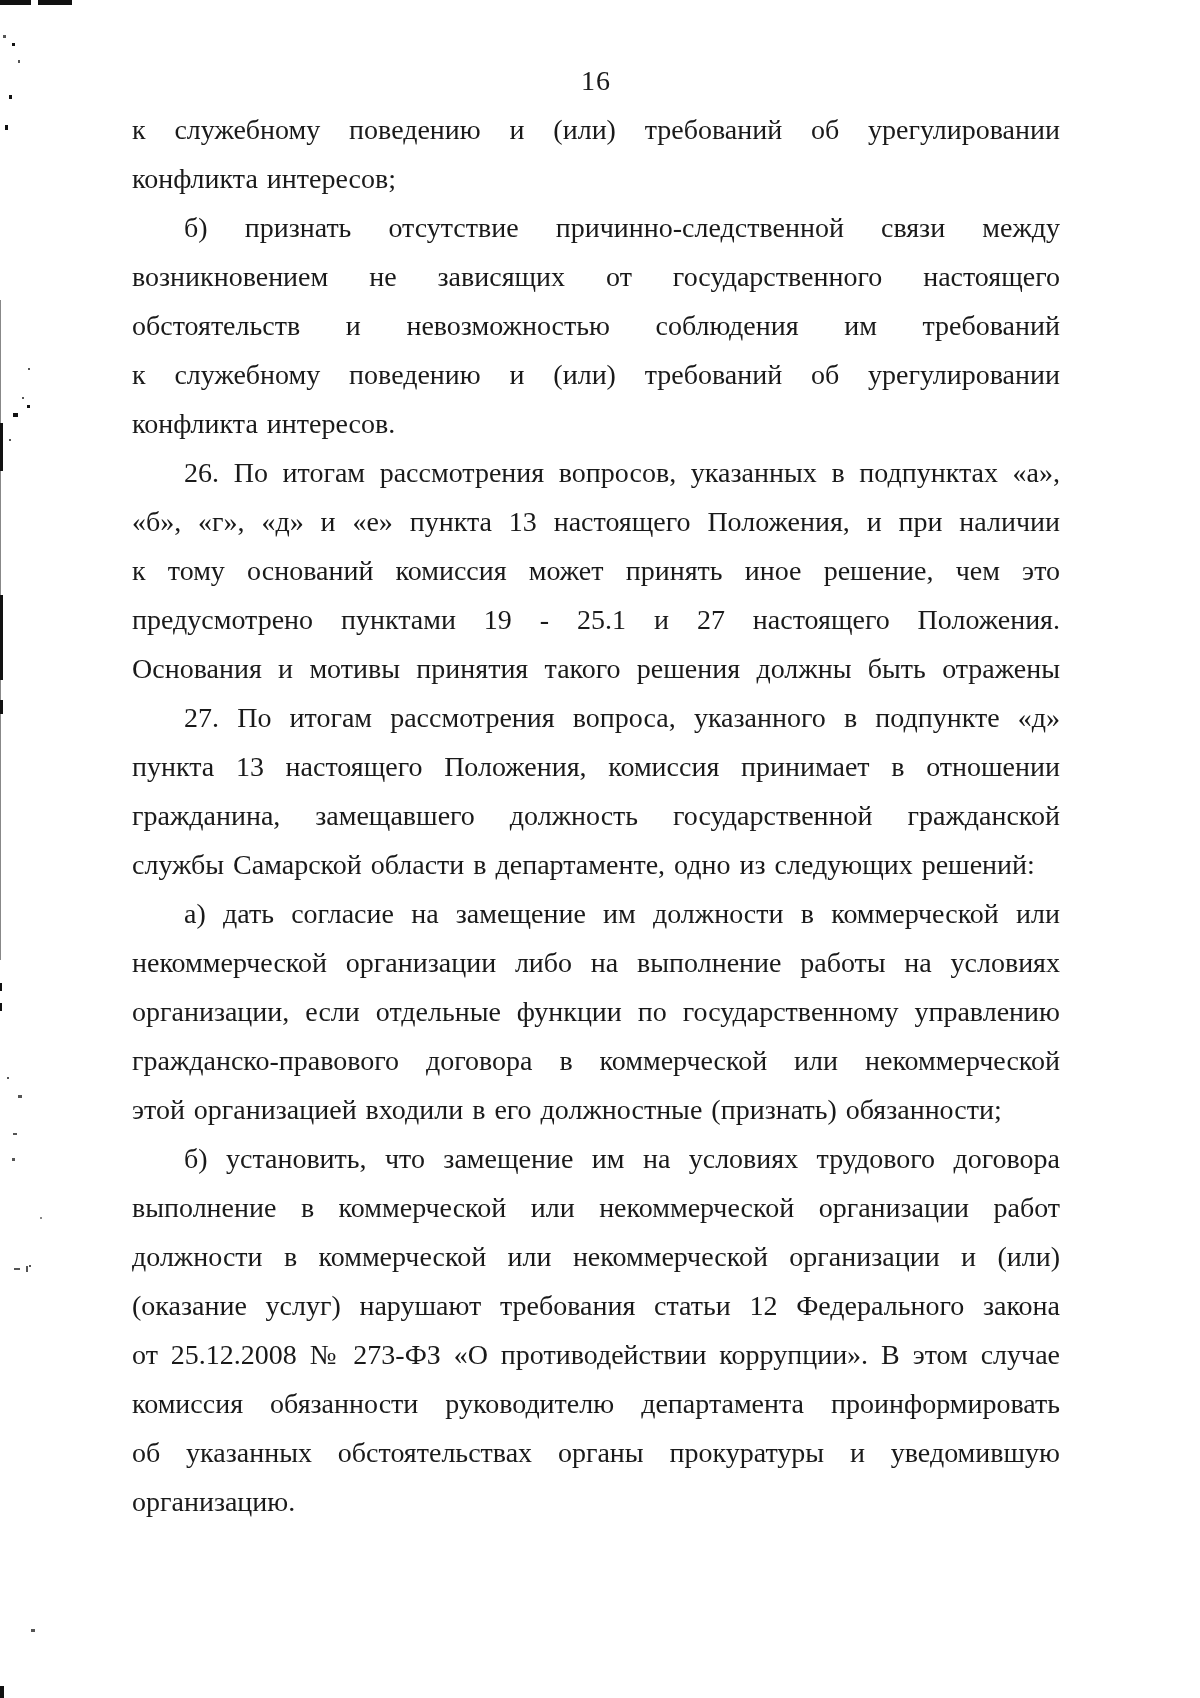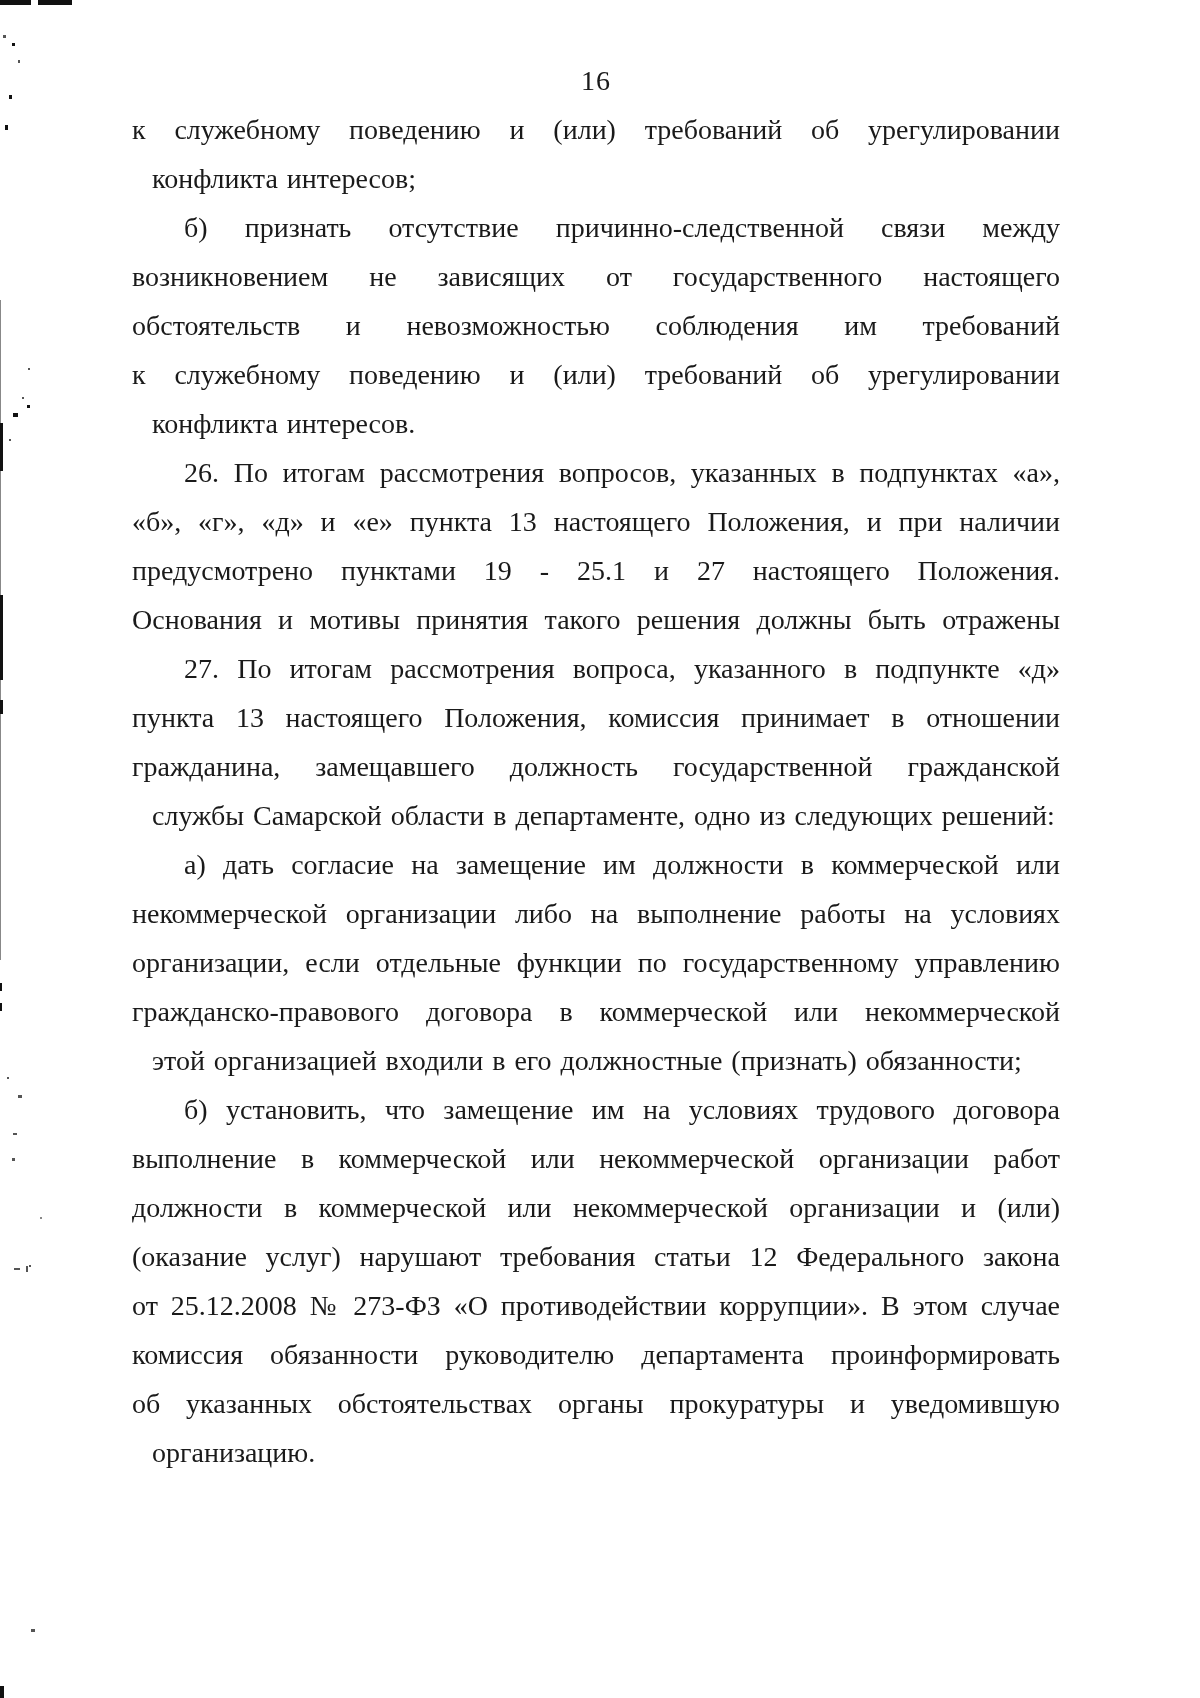--- a/index.html
+++ b/index.html
@@ -27,21 +27,21 @@
     line-height: 49px;
     letter-spacing: 1px;
   }
   .line {
     height: 49px;
     line-height: 49px;
     text-align: justify;
     text-align-last: justify;
     word-spacing: 2px;
   }
-  .line.last { text-align-last: left; margin-left: 20px; }
+  .line.last { text-align-last: left; }
   .line.indent { padding-left: 52px; }
   
   .artifact { position: absolute; background: #111; }
   .artifact.soft { background: #555; }
   .artifact.faint { background: #888; }
 </style>
 </head>
 <body>
 
 <div class="page">
@@ -87,20 +87,21 @@
         <div>
           <div class="line indent">б) признать отсутствие причинно-следственной связи между</div>
           <div class="line">возникновением не зависящих от государственного настоящего</div>
           <div class="line">обстоятельств и невозможностью соблюдения им требований</div>
           <div class="line">к служебному поведению и (или) требований об урегулировании</div>
           <div class="line last">конфликта интересов.</div>
         </div>
         <div>
           <div class="line indent">26. По итогам рассмотрения вопросов, указанных в подпунктах «а»,</div>
           <div class="line">«б», «г», «д» и «е» пункта 13 настоящего Положения, и при наличии</div>
+          <div class="line">к тому оснований комиссия может принять иное решение, чем это</div>
           <div class="line">предусмотрено пунктами 19 - 25.1 и 27 настоящего Положения.</div>
           <div class="line">Основания и мотивы принятия такого решения должны быть отражены</div>
         </div>
         <div>
           <div class="line indent">27. По итогам рассмотрения вопроса, указанного в подпункте «д»</div>
           <div class="line">пункта 13 настоящего Положения, комиссия принимает в отношении</div>
           <div class="line">гражданина, замещавшего должность государственной гражданской</div>
           <div class="line last">службы Самарской области в департаменте, одно из следующих решений:</div>
         </div>
         <div>

